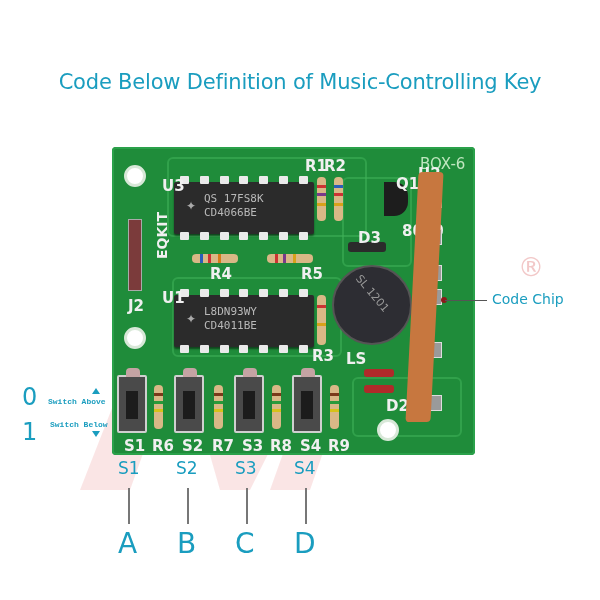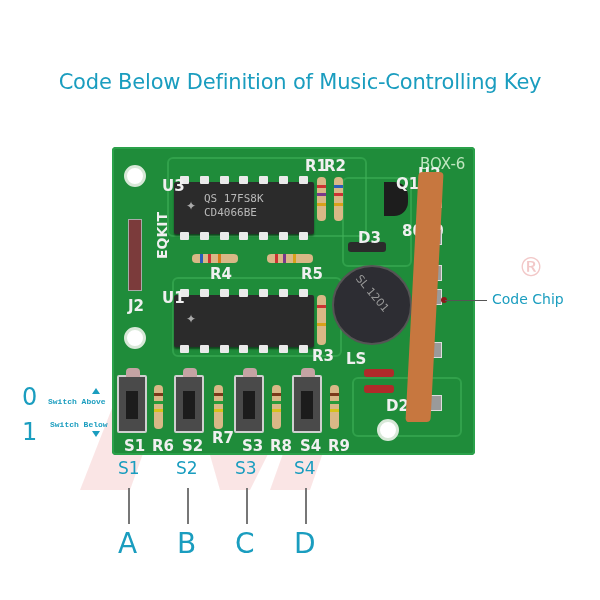--- a/index.html
+++ b/index.html
@@ -100,20 +100,24 @@
     <div class="pins-top">
         <span class="pin"></span>
         <span class="pin"></span>
         <span class="pin"></span>
         <span class="pin"></span>
         <span class="pin"></span>
         <span class="pin"></span>
         <span class="pin"></span>
       </div>
     <div class="ic-logo">✦</div>
+    <div class="ic-text" style="top:10px;">
+        <div>L8DN93WY</div>
+        <div>CD4011BE</div>
+      </div>
     <div class="pins-bot">
         <span class="pin"></span>
         <span class="pin"></span>
         <span class="pin"></span>
         <span class="pin"></span>
         <span class="pin"></span>
         <span class="pin"></span>
         <span class="pin"></span>
       </div>
   </div>
@@ -210,21 +214,21 @@
     </div>
   <div class="res-v" style="left:218px;top:238px;">
       <span class="band-v" style="top:8px;background:#7a3a1a"></span>
       <span class="band-v" style="top:16px;background:#2a9a3a"></span>
       <span class="band-v" style="top:24px;background:#d6c21a"></span>
     </div>
 
   <div class="silk" style="left:12px;top:290px;">S1</div>
   <div class="silk" style="left:40px;top:290px;">R6</div>
   <div class="silk" style="left:70px;top:290px;">S2</div>
-  <div class="silk" style="left:100px;top:282px;">R7</div>
+  <div class="silk" style="left:100px;top:290px;">R7</div>
   <div class="silk" style="left:130px;top:290px;">S3</div>
   <div class="silk" style="left:158px;top:290px;">R8</div>
   <div class="silk" style="left:188px;top:290px;">S4</div>
   <div class="silk" style="left:216px;top:290px;">R9</div>
 </div>
 
 <div class="abs callout-dot"></div>
 <div class="abs callout-line"></div>
 <div class="abs callout-label">Code Chip</div>
 

